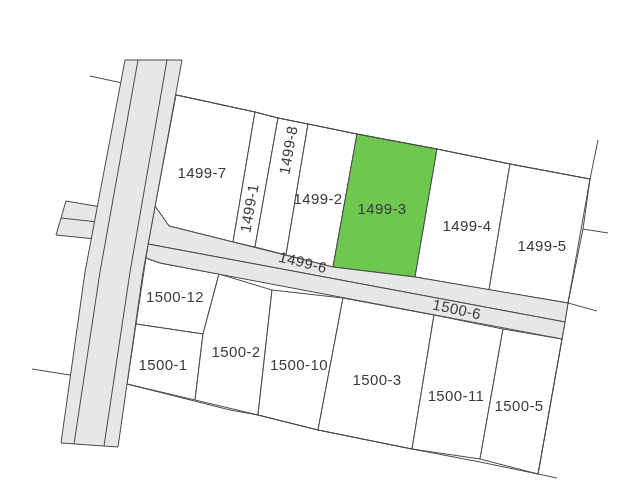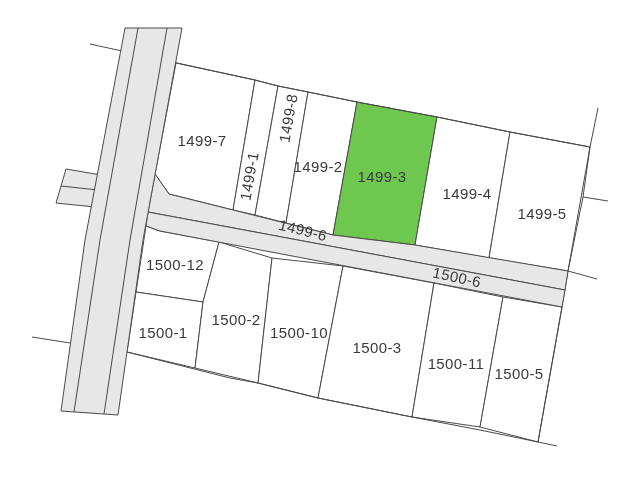--- a/index.html
+++ b/index.html
@@ -8,20 +8,21 @@
     width: 640px;
     height: 480px;
     background: #ffffff;
     overflow: hidden;
     font-family: "Liberation Sans", sans-serif;
   }
   #map-stage {
     position: relative;
     width: 640px;
     height: 352px;
+    margin-top: 32px;
   }
   svg { display: block; }
   text {
     font-family: "Liberation Sans", sans-serif;
     letter-spacing: 0.4px;
     user-select: none;
   }
 </style>
 </head>
 <body>

